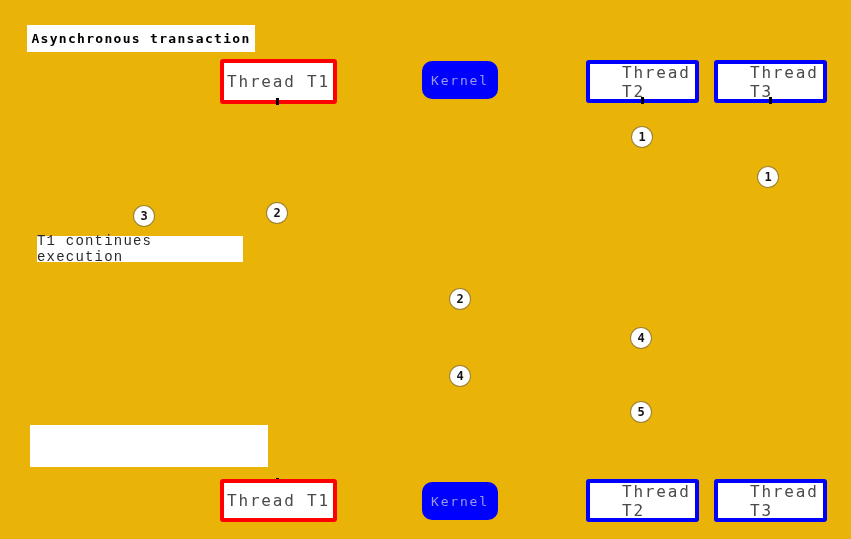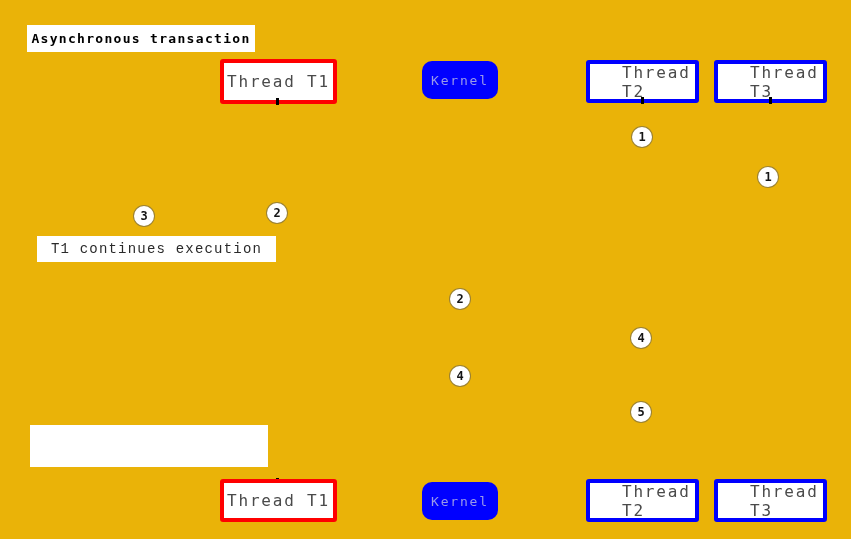--- a/index.html
+++ b/index.html
@@ -81,21 +81,21 @@
   <div class="box participant blue" style="left:586px; top:60px; width:113px; height:43px;">Thread T2</div>
   <div class="box participant blue" style="left:714px; top:60px; width:113px; height:43px;">Thread T3</div>
 
   <div class="stub" style="left:276px; top:98px;"></div>
   <div class="stub" style="left:641px; top:97px;"></div>
   <div class="stub" style="left:769px; top:97px;"></div>
   <div class="stub" style="left:276px; top:478px;"></div>
   <div class="stub" style="left:641px; top:479px;"></div>
   <div class="stub" style="left:769px; top:479px;"></div>
 
-  <div class="box note-box" style="left:37px; top:236px; width:239px; height:26px;">T1 continues execution</div>
+  <div class="box note-box" style="left:37px; top:236px; width:206px; height:26px;">T1 continues execution</div>
 
   <div class="box blank-note" style="left:30px; top:425px; width:238px; height:42px;"></div>
 
   <div class="marker" style="left:642px; top:137px;">1</div>
   <div class="marker" style="left:768px; top:177px;">1</div>
   <div class="marker" style="left:277px; top:213px;">2</div>
   <div class="marker" style="left:144px; top:216px;">3</div>
   <div class="marker" style="left:460px; top:299px;">2</div>
   <div class="marker" style="left:641px; top:338px;">4</div>
   <div class="marker" style="left:460px; top:376px;">4</div>

